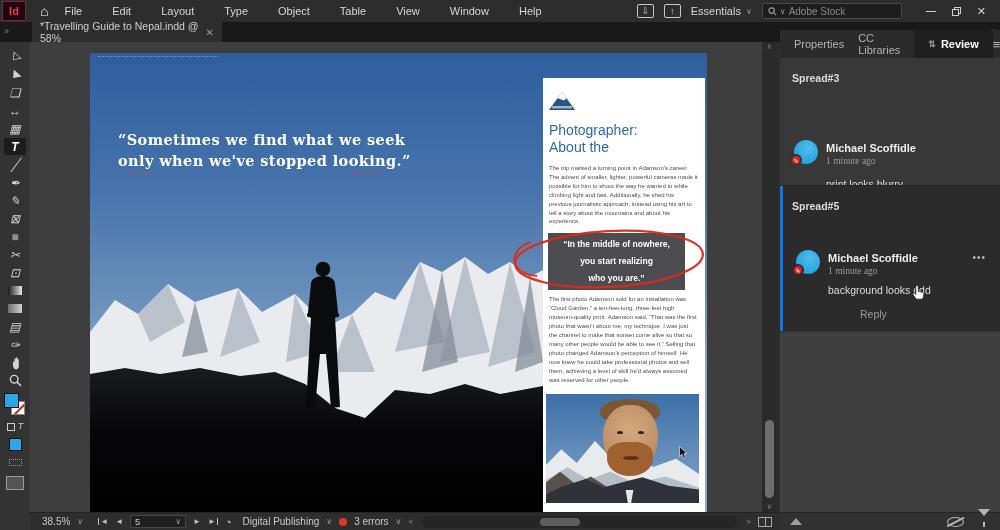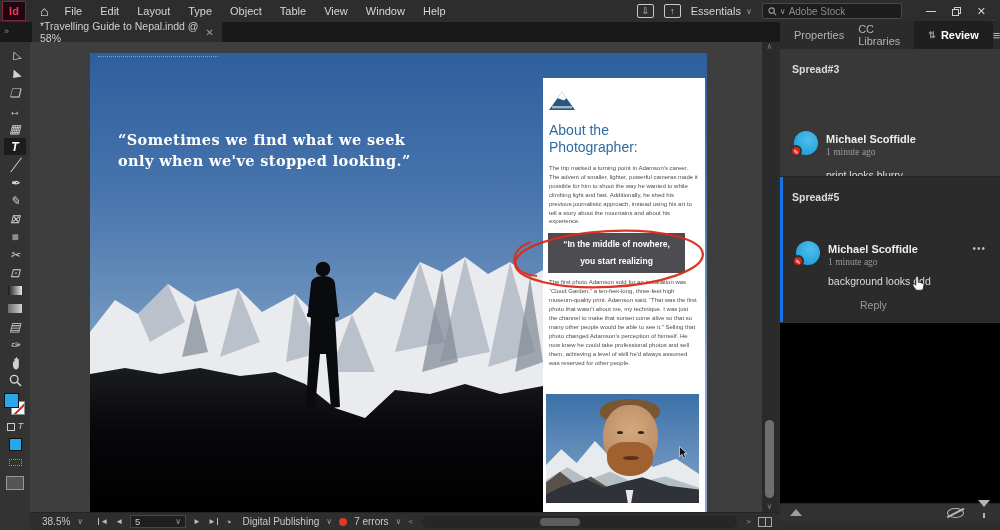--- a/index.html
+++ b/index.html
@@ -7,21 +7,21 @@
               font-family:"Liberation Sans", sans-serif; }
   .screen { position:absolute; top:0; left:0; width:1000px; height:530px; background:#2d2d2d; }
   .abs { position:absolute; }
 
   
   .appbar { position:absolute; top:0; left:0; width:1000px; height:22px; background:#2d2d2d;
             display:flex; align-items:center; color:#d6d6d6; font-size:11px; }
   .id-logo { width:24px; height:20px; margin:1px 0 1px 2px; background:#21060f; border:1px solid #7a2740;
              color:#ef3a60; font-weight:bold; font-size:11px; display:flex; align-items:center; justify-content:center; }
   .home { margin:0 10px 0 14px; font-size:14px; color:#eee; }
-  .menus { display:flex; gap:18px; margin-left:6px;text-align:center; }
+  .menus { display:flex; gap:30px; margin-left:6px;text-align:center; }
   .menus span { cursor:default; }
   .appbar-right { margin-left:auto; display:flex; align-items:center; gap:10px; padding-right:8px; }
   .pubicon { width:17px; height:14px; border:1px solid #c9c9c9; border-radius:2px; color:#c9c9c9;
              font-size:9px; display:flex; align-items:center; justify-content:center; }
   .chev { color:#9a9a9a; font-size:8px; }
   .searchbox { width:140px; height:16px; background:#1d1d1d; border:1px solid #4a4a4a; border-radius:2px;
                display:flex; align-items:center; gap:3px; padding:0 5px; color:#8a8a8a; font-size:10px; }
   .winctl { display:flex; gap:16px; margin-left:14px; align-items:center; padding-right:6px; }
   .minbar { width:10px; height:1px; background:#cfcfcf; display:inline-block; }
   .restore { position:relative; width:9px; height:9px; }
@@ -110,21 +110,21 @@
   .navg { color:#bdbdbd; font-size:8px; display:flex; align-items:center; gap:1px; }
   .navg .bar { width:1px; height:7px; background:#bdbdbd; display:inline-block; }
   .preflight { color:#b9b9b9; font-size:11px; }
   .errdot { width:8px; height:8px; border-radius:50%; background:#e0391f; display:inline-block; }
   .htrack { flex:1; height:12px; background:#262626; border-radius:6px; position:relative; margin:0 2px; }
   .hthumb { position:absolute; left:118px; top:2px; width:40px; height:8px; background:#5d5d5d; border-radius:4px; }
   .spreadic { display:flex; } .spreadic i { width:7px; height:10px; border:1px solid #a8a8a8; display:block; }
   .spreadic i:first-child { border-right:none; }
 
   
-  .panel { position:absolute; top:21px; left:780px; width:220px; height:500px; background:#000000; }
+  .panel { position:absolute; top:30px; left:780px; width:220px; height:500px; background:#404040; }
   .ptabs { position:relative; height:28px; background:#2b2b2b; display:flex; align-items:center;
            font-size:11px; color:#b2b2b2; }
   .ptabs .t { margin-left:14px; }
   .ptab-active { height:28px; background:#1f1f1f; color:#fff; font-weight:bold; display:flex; align-items:center;
                  gap:5px; padding:0 14px; margin-left:14px; }
   .hamb { margin-left:auto; margin-right:8px; color:#b5b5b5; font-size:13px; }
   .sect3 { position:absolute; top:28px; left:0; width:220px; height:127px; background:#383838; }
   .sect5 { position:absolute; top:155px; left:0; width:220px; height:147px; background:#2b2b2b;
            border-top:1px solid #242424; border-bottom:1px solid #303030; }
   .bluebar { position:absolute; left:0; top:0; width:3px; height:100%; background:#1473e6; }
@@ -329,27 +329,28 @@
         </svg>
       </div>
 
       <div class="whitepanel">
         <svg class="logo-mtn" width="26" height="22" viewBox="0 0 26 22">
           <polygon points="0,20 13,2 26,20" fill="#28567e"></polygon>
           <polygon points="8.5,8.2 13,2 17.5,8.2 15,10.5 11,9" fill="#ffffff"></polygon>
           <rect x="3" y="16" width="20" height="2.4" fill="#9db8cc"></rect>
         </svg>
         <div class="about-h">
+          <div>Photographer:</div>
           <div>About the</div>
-          <div>Photographer:</div>
         </div>
         <div class="body-p">The trip marked a turning point in Adamson's career. The advent of smaller, lighter, powerful cameras made it possible for him to shoot the way he wanted to while climbing light and fast. Additionally, he shed his previous journalistic approach, instead using his art to tell a story about the mountains and about his experience.</div>
         <div class="qbox">
           <div>“In the middle of nowhere,</div>
           <div>you start realizing</div>
+          <div>who you are.”</div>
         </div>
         <div class="body-p" style="margin-top:5px;">The first photo Adamson sold for an installation was “Cloud Garden,” a ten-feet-long, three-feet high museum-quality print. Adamson said, “That was the first photo that wasn't about me, my technique. I was just the channel to make that sunset come alive so that so many other people would be able to see it.” Selling that photo changed Adamson's perception of himself. He now knew he could take professional photos and sell them, achieving a level of skill he'd always assumed was reserved for other people.</div>
         
         <div class="portrait">
           <div class="pm1"></div>
           <div class="pm2"></div>
           <div class="rocks"></div>
           <div class="hair"></div>
           <div class="face"></div>
           <div class="eye" style="left:71px;top:37px;"></div>
@@ -385,21 +386,21 @@
     <span class="pgfield">
       <span>5</span>
       <span class="chev">∨</span>
     </span>
     <span class="navg">►</span>
     <span class="navg">►<span class="bar"></span></span>
     <span class="preflight">◔</span>
     <span style="margin-left:4px;">Digital Publishing</span>
     <span class="chev">∨</span>
     <span class="errdot"></span>
-    <span>7 errors</span>
+    <span>3 errors</span>
     <span class="chev">∨</span>
     <span class="chev">&lt;</span>
     <div class="htrack">
       <div class="hthumb"></div>
     </div>
     <span class="chev">&gt;</span>
     <span class="spreadic">
         <i></i>
         <i></i>
       </span>

